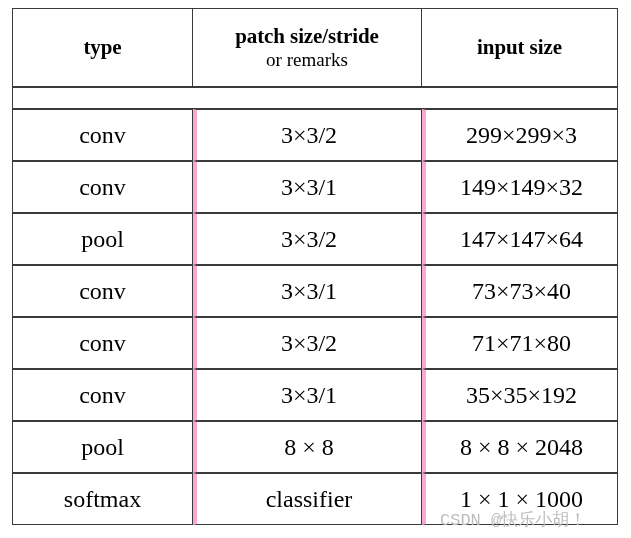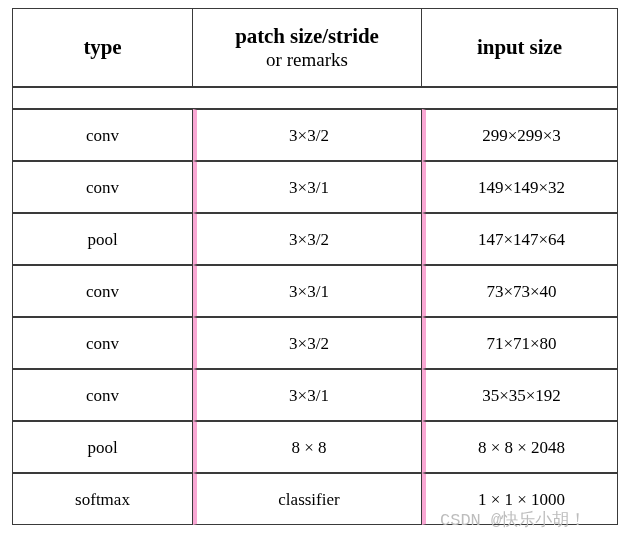--- a/index.html
+++ b/index.html
@@ -73,21 +73,21 @@
   .spacer-row td {
     border: none;
     height: 4px;
     padding: 0;
     background: #ffffff;
   }
 
   
   tbody td {
     height: 34px;
-    font-size: 17px;
+    font-size: 24px;
     line-height: 1;
   }
   tbody tr:not(.spacer-row) td + td { border-left: 4px solid #f9a8d4; }
 
   td.cell-type {
     text-align: left;
     padding-left: 13px;
   }
 
   

